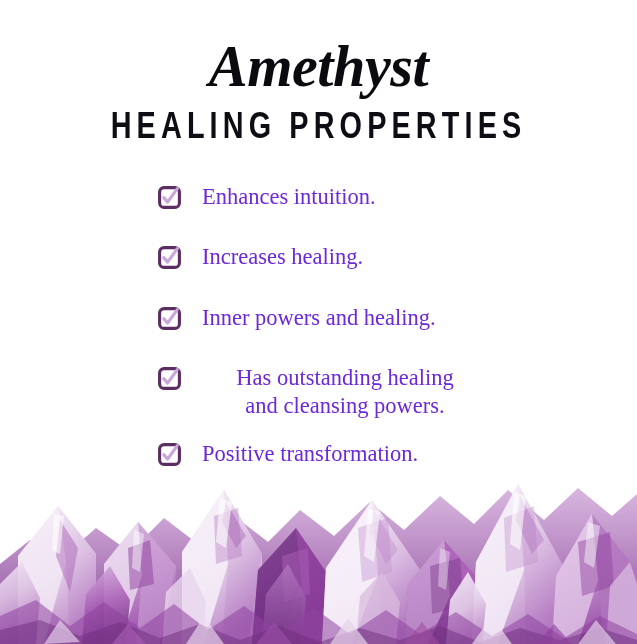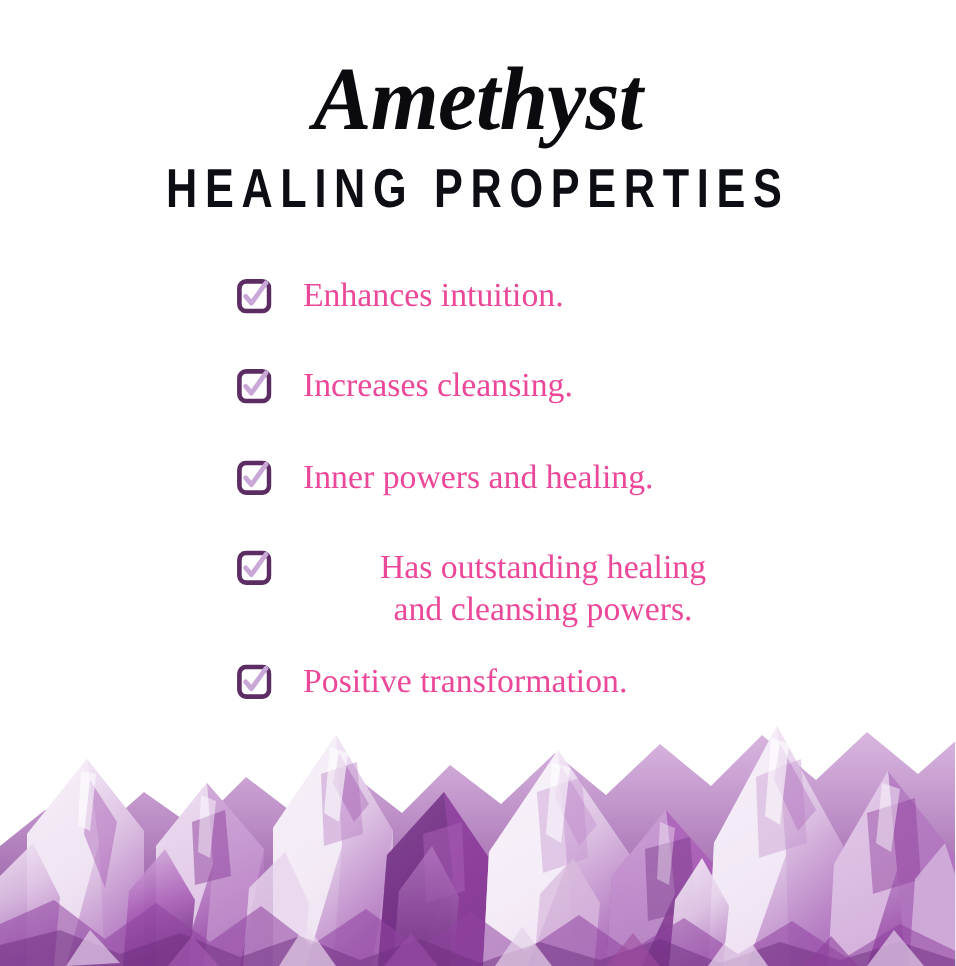--- a/index.html
+++ b/index.html
@@ -55,37 +55,37 @@
     position: absolute;
     left: 158px;
     top: 183px;
     width: 420px;
   }
   .list-item {
     display: flex;
     align-items: flex-start;
     margin-bottom: 33px;
   }
-  .list-item.tight { margin-bottom: 21px; gap: 17px; }
+  .list-item.tight { margin-bottom: 21px; }
   .list-item:last-child { margin-bottom: 8px; }
 
   .check-wrap {
     flex: 0 0 auto;
     width: 23px;
     height: 23px;
     margin-top: 3px;
   }
   .check-wrap svg { display: block; }
 
   .item-text {
     flex: 1 1 auto;
     font-family: "Liberation Serif", serif;
     font-size: 22.5px;
     line-height: 1.22;
-    color: #ec4899;
+    color: #6d28d9;
     padding-left: 21px;
     white-space: pre-line;
   }
   .item-text.two-line {
     padding-left: 14px;
     text-align: center;
     width: 300px;
     flex: 0 0 auto;
   }
 
@@ -122,21 +122,21 @@
       <span class="item-text">Enhances intuition.</span>
     </div>
 
     <div class="list-item">
       <span class="check-wrap">
         <svg width="23" height="23" viewBox="0 0 23 23">
           <rect x="1.6" y="1.6" width="19.8" height="19.8" rx="4.5" ry="4.5" fill="#ffffff" stroke="#5c2d63" stroke-width="3.1"></rect>
           <path d="M5.8 11.6 L9.6 16.1 L19.3 2.6" fill="none" stroke="#c9a8d8" stroke-width="3.2" stroke-linecap="round" stroke-linejoin="round"></path>
         </svg>
       </span>
-      <span class="item-text">Increases cleansing.</span>
+      <span class="item-text">Increases healing.</span>
     </div>
 
     <div class="list-item">
       <span class="check-wrap">
         <svg width="23" height="23" viewBox="0 0 23 23">
           <rect x="1.6" y="1.6" width="19.8" height="19.8" rx="4.5" ry="4.5" fill="#ffffff" stroke="#5c2d63" stroke-width="3.1"></rect>
           <path d="M5.8 11.6 L9.6 16.1 L19.3 2.6" fill="none" stroke="#c9a8d8" stroke-width="3.2" stroke-linecap="round" stroke-linejoin="round"></path>
         </svg>
       </span>
       <span class="item-text">Inner powers and healing.</span>

